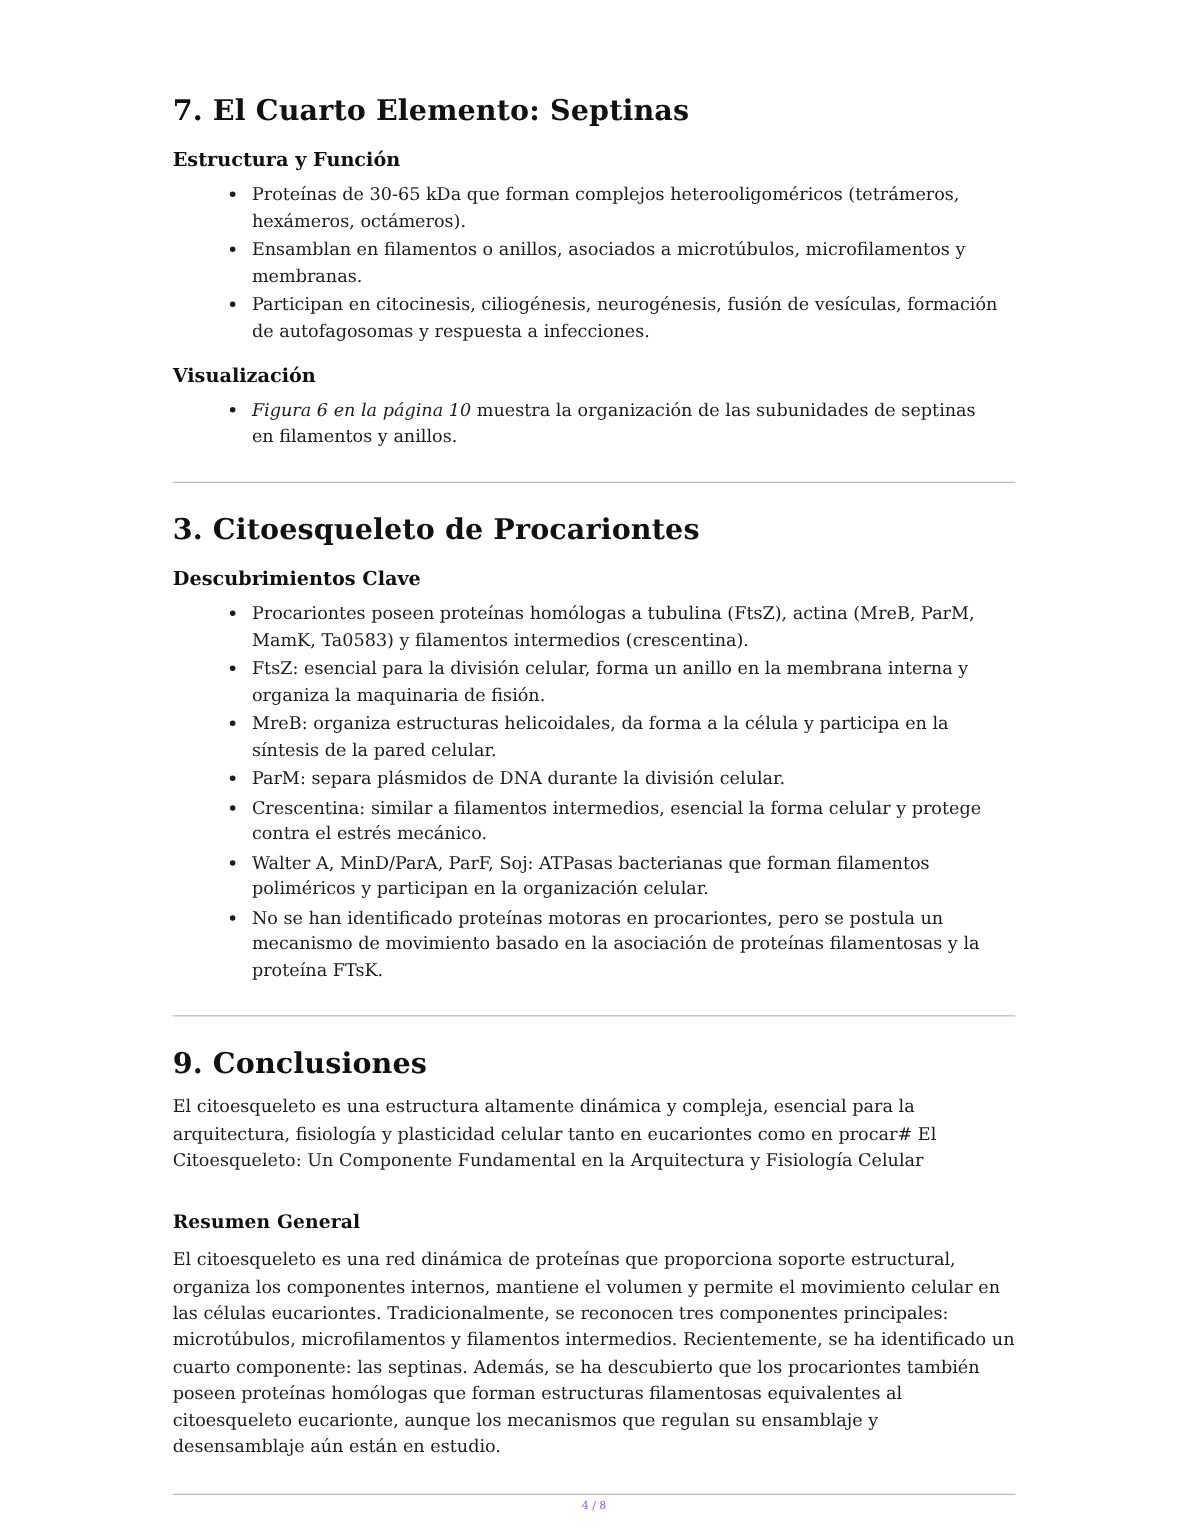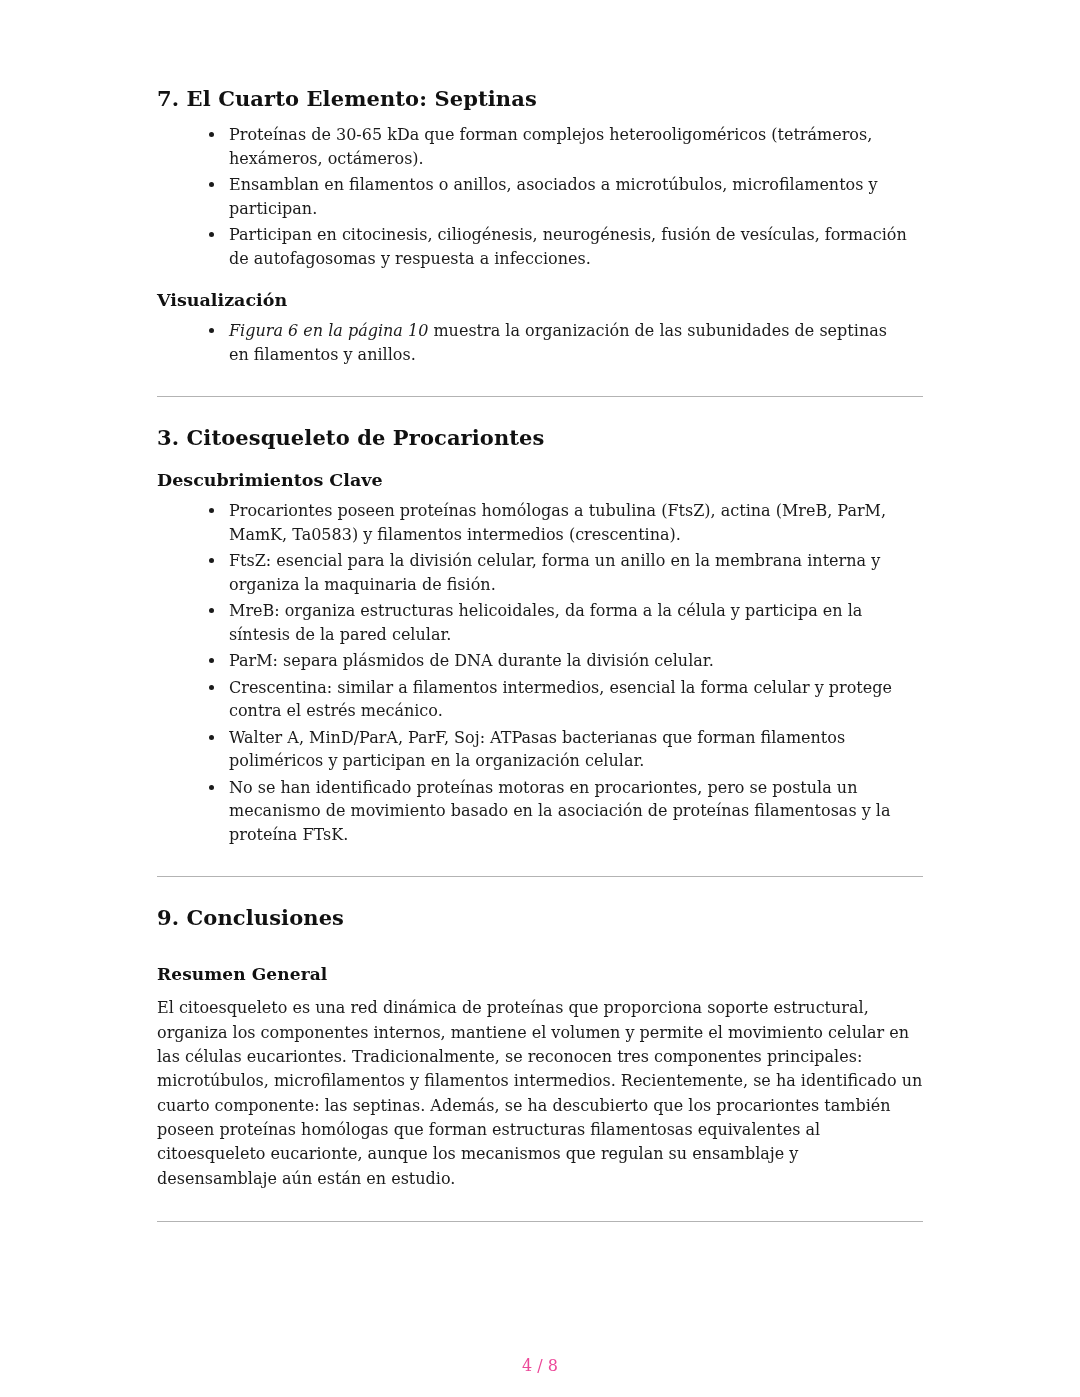--- a/index.html
+++ b/index.html
@@ -9,21 +9,21 @@
     height: 1397px;
     position: relative;
     font-family: "DejaVu Serif", "Liberation Serif", serif;
     color: #1b1b1b;
     overflow: hidden;
   }
   .page {
     padding: 86px 157px 0 157px;
   }
   h2 {
-    font-size: 21px;
+    font-size: 26px;
     font-weight: bold;
     color: #111111;
     margin: 0 0 12px 0;
     letter-spacing: 0.1px;
   }
   h3 {
     font-size: 17.5px;
     font-weight: bold;
     color: #111111;
     margin: 20px 0 9px 0;
@@ -50,35 +50,36 @@
     border-top: 1px solid #b3b3b3;
     margin: 30px 0 28px 0;
   }
   .resumen-title { margin-top: 34px; font-size: 17px; }
   .footer {
     position: absolute;
     left: 0;
     bottom: 22px;
     width: 1080px;
     text-align: center;
-    font-size: 16px;
-    color: #ec4899;
+    font-size: 10px;
+    color: #8b5cf6;
   }
 </style>
 </head>
 <body>
 
 <div class="page">
 
   <section>
     <h2>7. El Cuarto Elemento: Septinas</h2>
 
+    <h3>Estructura y Función</h3>
     <ul>
       <li>Proteínas de 30-65 kDa que forman complejos heterooligoméricos (tetrámeros, hexámeros, octámeros).</li>
-      <li>Ensamblan en filamentos o anillos, asociados a microtúbulos, microfilamentos y participan.</li>
+      <li>Ensamblan en filamentos o anillos, asociados a microtúbulos, microfilamentos y membranas.</li>
       <li>Participan en citocinesis, ciliogénesis, neurogénesis, fusión de vesículas, formación de autofagosomas y respuesta a infecciones.</li>
     </ul>
 
     <h3>Visualización</h3>
     <ul>
       <li><em>Figura 6 en la página 10</em><span> muestra la organización de las subunidades de septinas en filamentos y anillos.</span></li>
     </ul>
   </section>
 
   <hr>
@@ -98,20 +99,21 @@
     <ul>
       <li>Walter A, MinD/ParA, ParF, Soj: ATPasas bacterianas que forman filamentos poliméricos y participan en la organización celular.</li>
       <li>No se han identificado proteínas motoras en procariontes, pero se postula un mecanismo de movimiento basado en la asociación de proteínas filamentosas y la proteína FTsK.</li>
     </ul>
   </section>
 
   <hr>
 
   <section>
     <h2>9. Conclusiones</h2>
+    <p>El citoesqueleto es una estructura altamente dinámica y compleja, esencial para la arquitectura, fisiología y plasticidad celular tanto en eucariontes como en procar# El Citoesqueleto: Un Componente Fundamental en la Arquitectura y Fisiología Celular</p>
   </section>
 
   <section>
     <h2 class="resumen-title">Resumen General</h2>
     <p>El citoesqueleto es una red dinámica de proteínas que proporciona soporte estructural, organiza los componentes internos, mantiene el volumen y permite el movimiento celular en las células eucariontes. Tradicionalmente, se reconocen tres componentes principales: microtúbulos, microfilamentos y filamentos intermedios. Recientemente, se ha identificado un cuarto componente: las septinas. Además, se ha descubierto que los procariontes también poseen proteínas homólogas que forman estructuras filamentosas equivalentes al citoesqueleto eucarionte, aunque los mecanismos que regulan su ensamblaje y desensamblaje aún están en estudio.</p>
   </section>
 
   <hr>
 
 </div>

